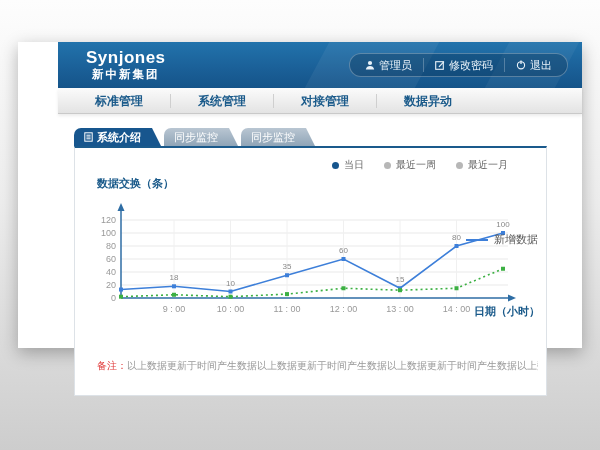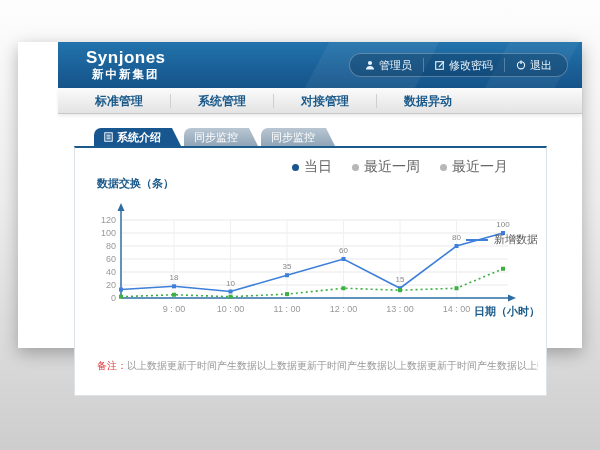--- a/index.html
+++ b/index.html
@@ -32,32 +32,32 @@
   .nav { height:26px; display:flex; align-items:center;
     background:linear-gradient(180deg,#fbfbfb,#e3e3e3); border-bottom:1px solid #c9c9c9;
     box-shadow:0 2px 3px rgba(0,0,0,.08); position:relative; z-index:3; }
   .nav-item { color:#1a5a8a; font-weight:bold; font-size:12px; padding:0 27px; cursor:pointer;
     border-right:1px solid #cfcfcf; line-height:14px; }
   .nav-item:first-child { margin-left:10px; }
   .nav-item:last-child { border-right:none; }
 
   
   .content { padding:14px 16px 0 16px; }
-  .tabs { display:flex; margin-left:20px; }
+  .tabs { display:flex; margin-left:0; }
   .tab { height:18px; line-height:18px; padding:0 14px 0 10px; font-size:11px; color:#fff;
     border-radius:7px 7px 0 0; margin-right:3px; cursor:pointer; display:flex; align-items:center; gap:4px;
     clip-path:polygon(0 0, calc(100% - 9px) 0, 100% 100%, 0 100%); padding-right:20px; }
   .tab.active { background:#17568e; font-weight:bold; }
   .tab.inactive { background:linear-gradient(180deg,#b9c6d2,#90a5b7); }
 
   
   .panel { position:relative; margin-right:19px; height:250px; background:#fff;
     border:1px solid #dde2e7; border-top:2px solid #1a5a8c; }
   .filters { position:absolute; top:10px; right:38px; display:flex; gap:20px; }
-  .filter { display:flex; align-items:center; gap:5px; font-size:14px; color:#666; cursor:pointer; }
+  .filter { display:flex; align-items:center; gap:5px; font-size:10px; color:#666; cursor:pointer; }
   .dot { width:7px; height:7px; border-radius:50%; background:#b7b7b7; }
   .filter.active .dot { background:#17568e; }
   .y-label { position:absolute; left:22px; top:28px; font-size:11px; font-weight:bold; color:#1a5a8a; }
   #chart { position:absolute; left:8px; top:50px; }
   .x-label { position:absolute; right:6px; top:156px; font-size:11px; font-weight:bold; color:#1a5a8a; }
   .chart-legend { position:absolute; right:8px; top:84px; display:flex; flex-direction:row; gap:10px; }
   .leg-item { display:flex; align-items:center; gap:6px; font-size:11px; color:#555; }
   .sample { width:22px; height:0; }
   .sample.solid { border-top:2px solid #3d7fd9; }
   .sample.dotted { border-top:2px dotted #3cb043; }

